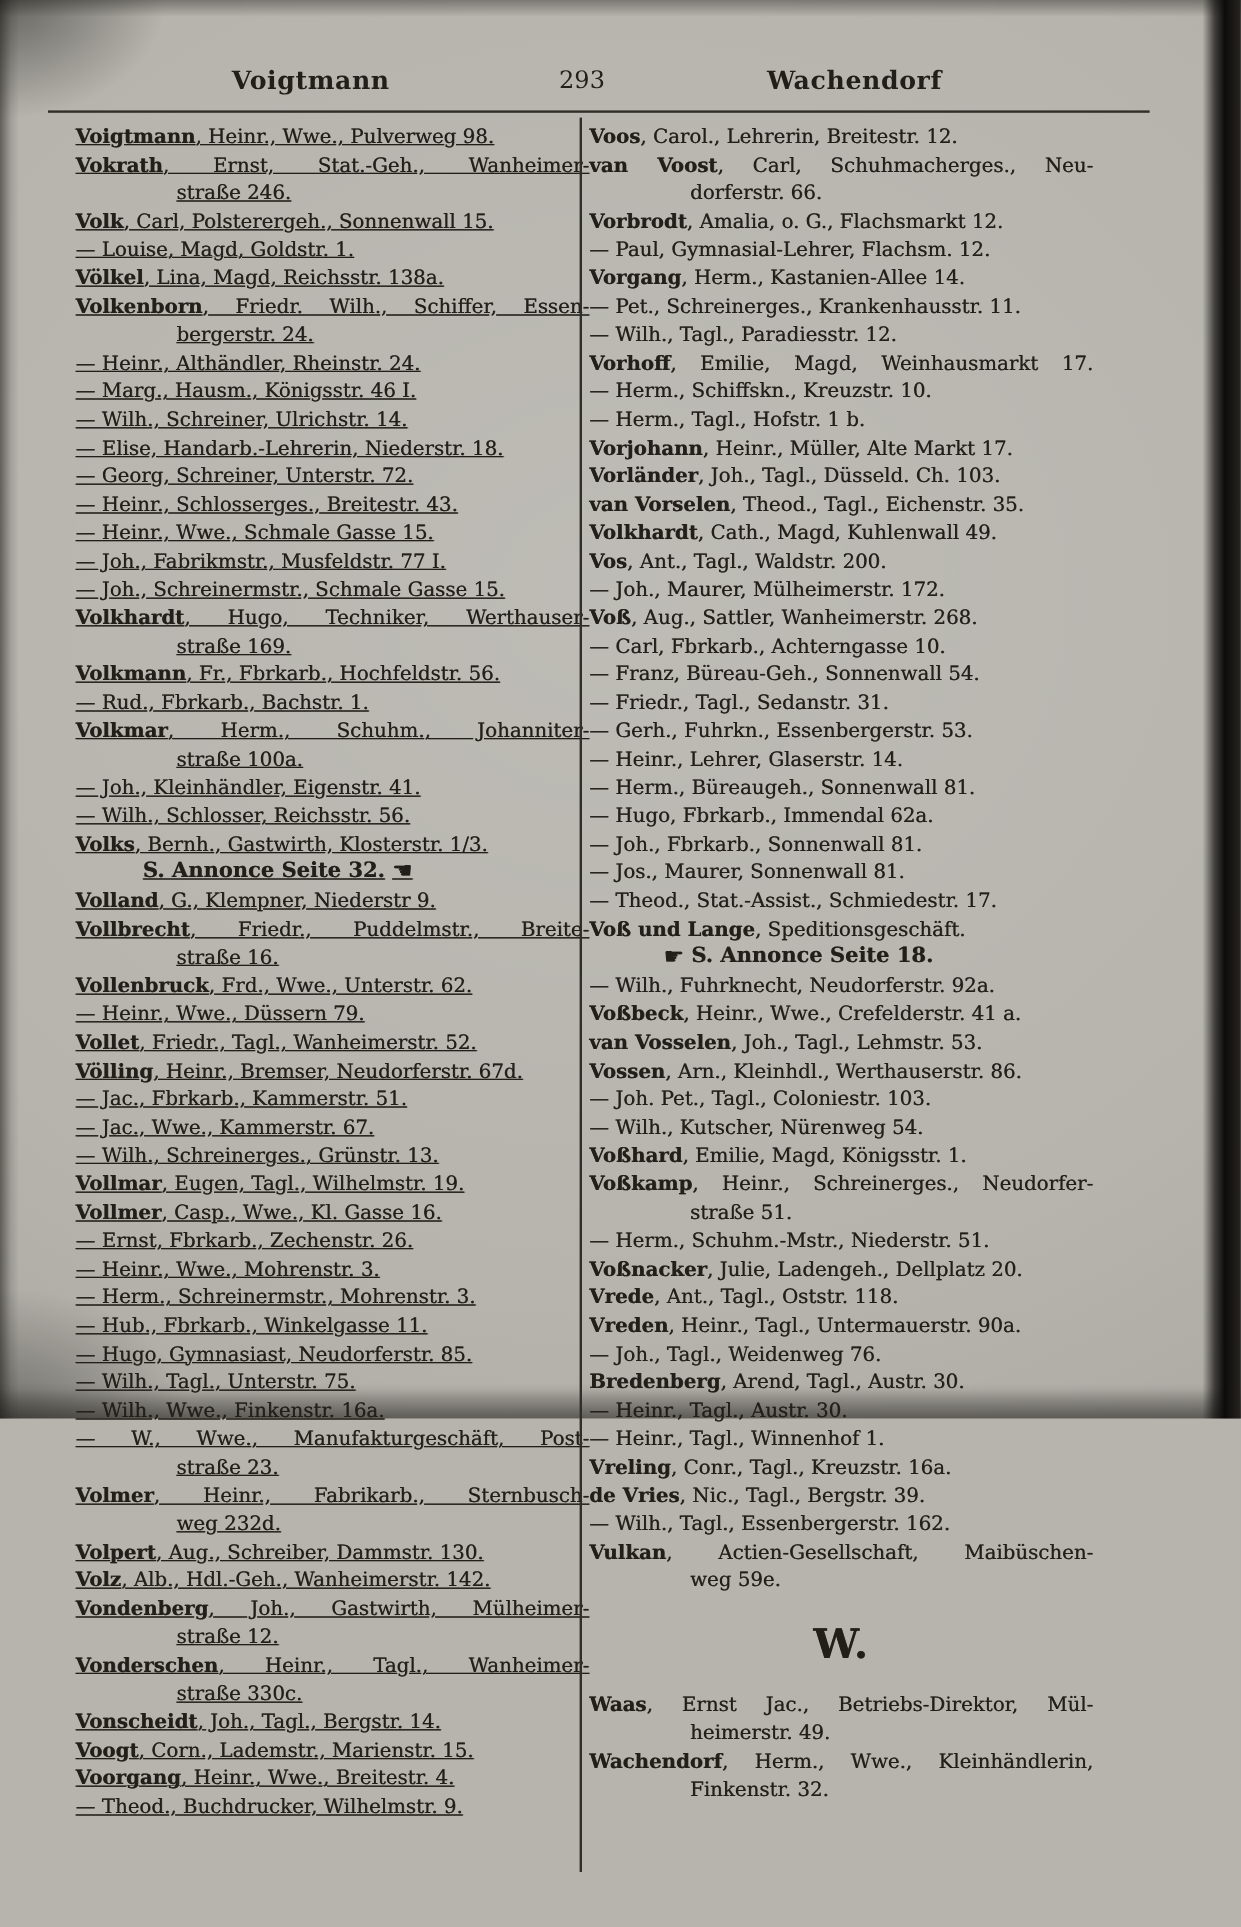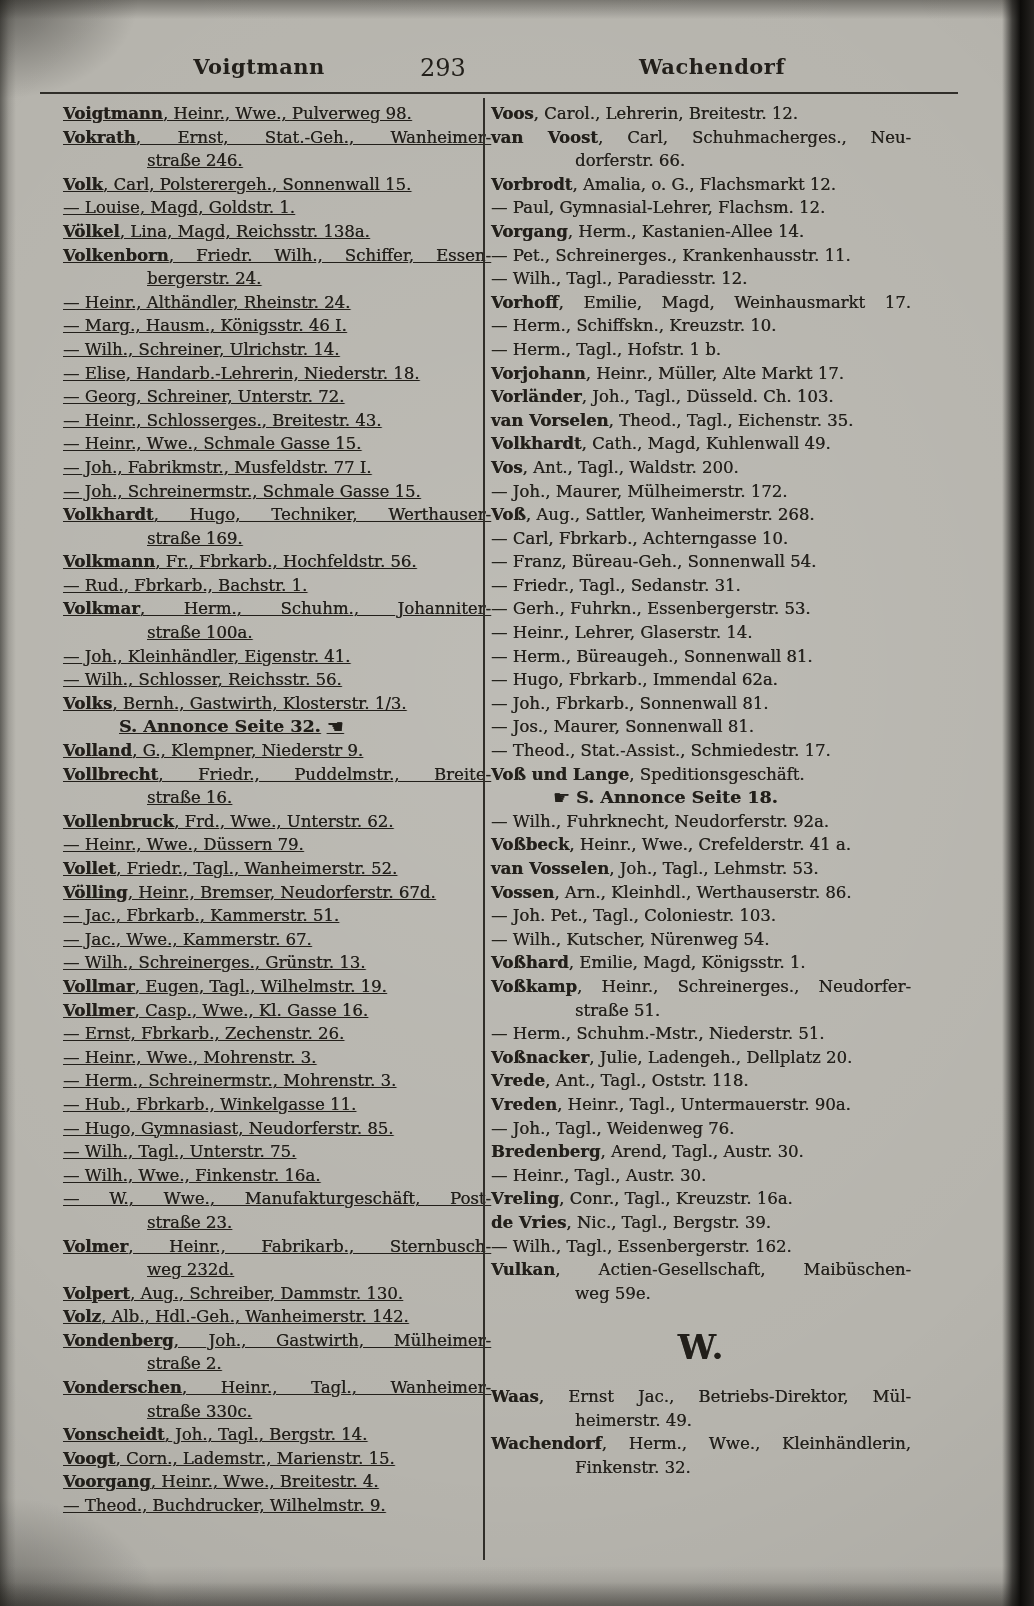--- a/index.html
+++ b/index.html
@@ -4,21 +4,21 @@
 <style>
   * { box-sizing: border-box; }
   html, body { margin: 0; padding: 0; }
   body {
     width: 1034px; height: 1606px;
     background: #b6b4ad;
     font-family: "DejaVu Serif", "Liberation Serif", serif;
     color: #221f1a;
     overflow: hidden;
   }
-  .page { position: relative; width: 1034px; height: 1606px; }
+  .page { position: relative; width: 1034px; height: 1182px; }
 
   
   .texture {
     position: absolute; inset: 0; pointer-events: none;
     background:
       radial-gradient(ellipse 120% 90% at 50% 42%, rgba(255,255,255,0.10), rgba(0,0,0,0) 55%, rgba(0,0,0,0.10) 100%),
       linear-gradient(to bottom, rgba(45,43,38,0.45), rgba(0,0,0,0) 1.2%),
       linear-gradient(to top, rgba(45,43,38,0.30), rgba(0,0,0,0) 2.5%);
   }
   .edge-left {
@@ -39,22 +39,22 @@
   }
   .corner-bl {
     position: absolute; left: 0; bottom: 0; width: 160px; height: 110px;
     background: radial-gradient(ellipse at 0% 100%, rgba(20,19,16,0.40), rgba(0,0,0,0) 70%);
   }
 
   
   .running-head { position: absolute; top: 54px; left: 0; right: 0; height: 30px; }
   .rh-left  { position: absolute; left: 44px;  width: 430px; text-align: center;
               font-weight: bold; font-size: 21px; letter-spacing: 0.5px; }
-  .rh-page  { position: absolute; left: 420px; width: 130px; 
-              font-weight: normal; font-size: 24px; }
+  .rh-page  { position: absolute; left: 420px; width: 130px; text-align: center;
+              font-weight: normal; font-size: 20px; }
   .rh-right { position: absolute; left: 500px; width: 424px; text-align: center;
               font-weight: bold; font-size: 21px; letter-spacing: 0.5px; }
   .head-rule {
     position: absolute; top: 92px; left: 40px; width: 918px; height: 2px;
     background: #302e29;
   }
   .col-divider {
     position: absolute; left: 483px; top: 98px; width: 2px; height: 1462px;
     background: #302e29;
   }
@@ -147,21 +147,21 @@
       <div class="line">— Hugo, Gymnasiast, Neudorferstr. 85.</div>
       <div class="line">— Wilh., Tagl., Unterstr. 75.</div>
       <div class="line">— Wilh., Wwe., Finkenstr. 16a.</div>
       <div class="line just">— W., Wwe., Manufakturgeschäft, Post-</div>
       <div class="line cont">straße 23.</div>
       <div class="line just"><b>Volmer</b>, Heinr., Fabrikarb., Sternbusch-</div>
       <div class="line cont">weg 232d.</div>
       <div class="line"><b>Volpert</b>, Aug., Schreiber, Dammstr. 130.</div>
       <div class="line"><b>Volz</b>, Alb., Hdl.-Geh., Wanheimerstr. 142.</div>
       <div class="line just"><b>Vondenberg</b>, Joh., Gastwirth, Mülheimer-</div>
-      <div class="line cont">straße 2.</div>
+      <div class="line cont">straße 12.</div>
       <div class="line just"><b>Vonderschen</b>, Heinr., Tagl., Wanheimer-</div>
       <div class="line cont">straße 330c.</div>
       <div class="line"><b>Vonscheidt</b>, Joh., Tagl., Bergstr. 14.</div>
       <div class="line"><b>Voogt</b>, Corn., Lademstr., Marienstr. 15.</div>
       <div class="line"><b>Voorgang</b>, Heinr., Wwe., Breitestr. 4.</div>
       <div class="line">— Theod., Buchdrucker, Wilhelmstr. 9.</div>
     </div>
   <div class="col-divider"></div>
   <div class="col col-right">
       <div class="line"><b>Voos</b>, Carol., Lehrerin, Breitestr. 12.</div>
@@ -203,20 +203,21 @@
       <div class="line"><b>Voßhard</b>, Emilie, Magd, Königsstr. 1.</div>
       <div class="line just"><b>Voßkamp</b>, Heinr., Schreinerges., Neudorfer-</div>
       <div class="line cont">straße 51.</div>
       <div class="line">— Herm., Schuhm.-Mstr., Niederstr. 51.</div>
       <div class="line"><b>Voßnacker</b>, Julie, Ladengeh., Dellplatz 20.</div>
       <div class="line"><b>Vrede</b>, Ant., Tagl., Oststr. 118.</div>
       <div class="line"><b>Vreden</b>, Heinr., Tagl., Untermauerstr. 90a.</div>
       <div class="line">— Joh., Tagl., Weidenweg 76.</div>
       <div class="line"><b>Bredenberg</b>, Arend, Tagl., Austr. 30.</div>
       <div class="line">— Heinr., Tagl., Austr. 30.</div>
+      <div class="line">— Heinr., Tagl., Winnenhof 1.</div>
       <div class="line"><b>Vreling</b>, Conr., Tagl., Kreuzstr. 16a.</div>
       <div class="line"><b>de Vries</b>, Nic., Tagl., Bergstr. 39.</div>
       <div class="line">— Wilh., Tagl., Essenbergerstr. 162.</div>
       <div class="line just"><b>Vulkan</b>, Actien-Gesellschaft, Maibüschen-</div>
       <div class="line cont">weg 59e.</div>
       <div class="gap" style="height: 20px;"></div>
       <div class="line section">W.</div>
       <div class="gap" style="height: 16px;"></div>
       <div class="line just"><b>Waas</b>, Ernst Jac., Betriebs-Direktor, Mül-</div>
       <div class="line cont">heimerstr. 49.</div>

